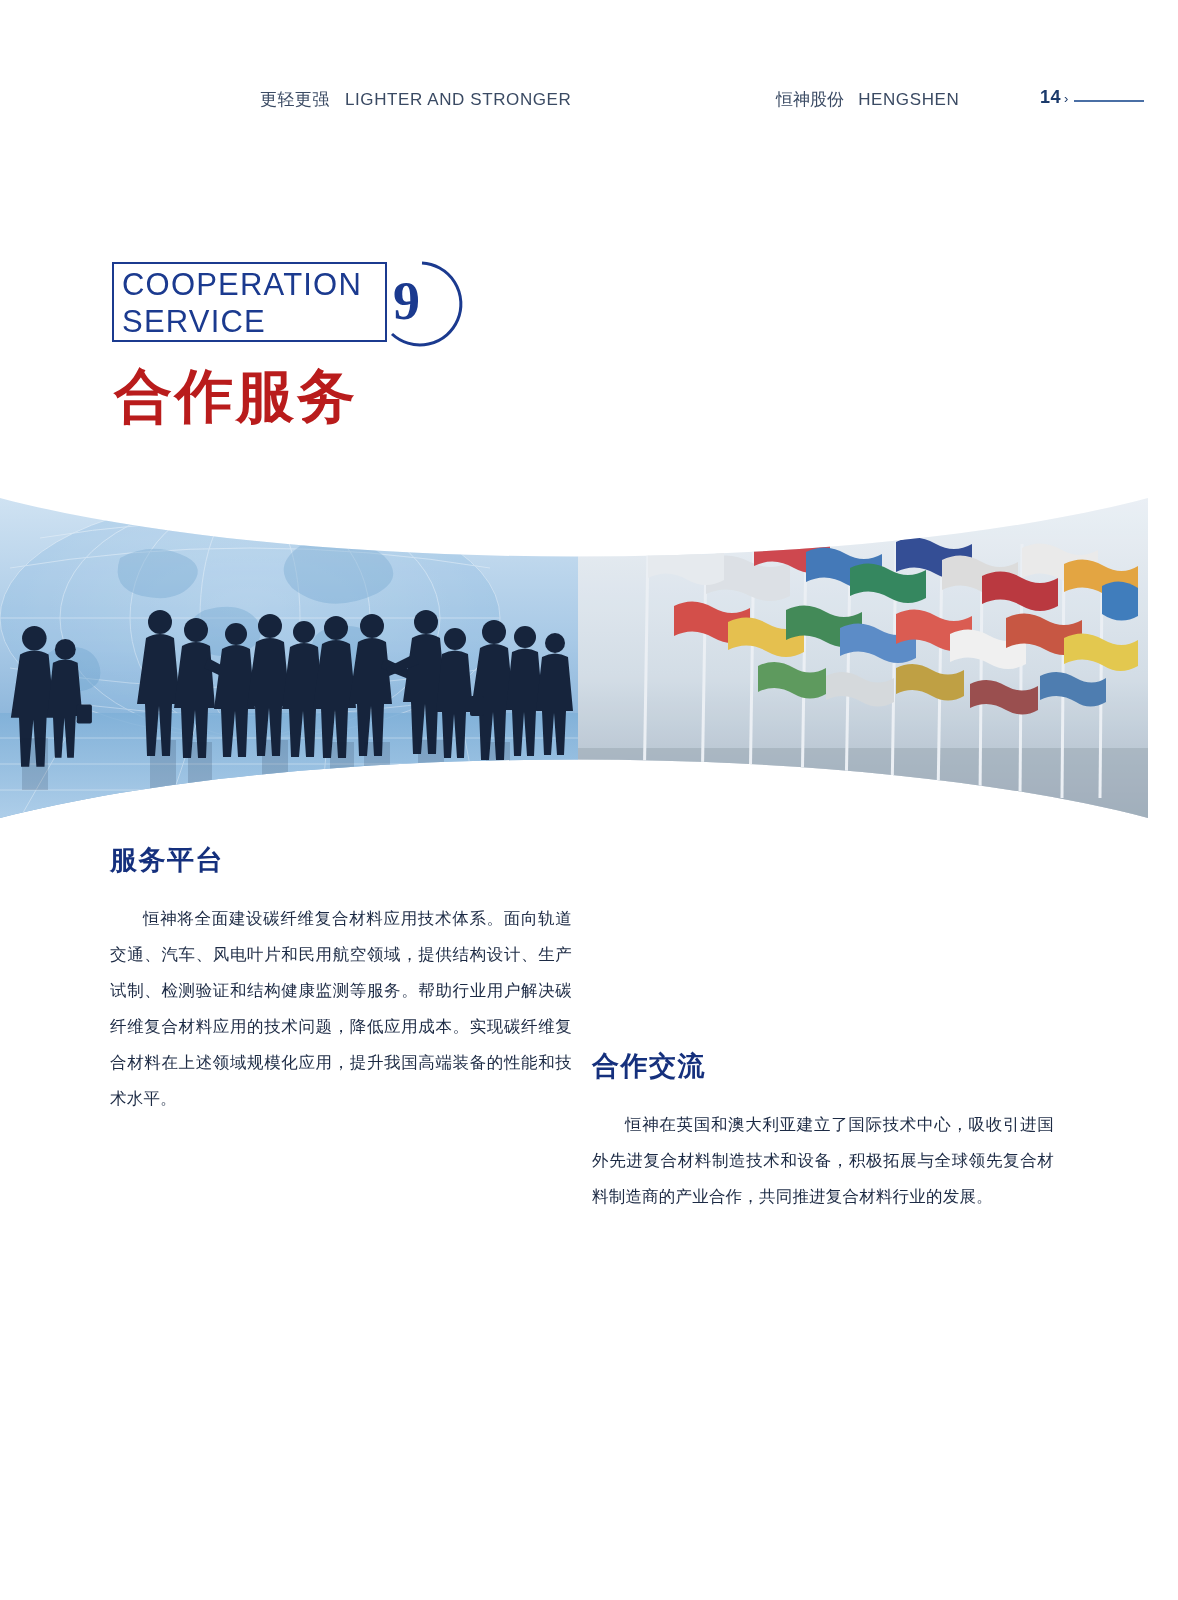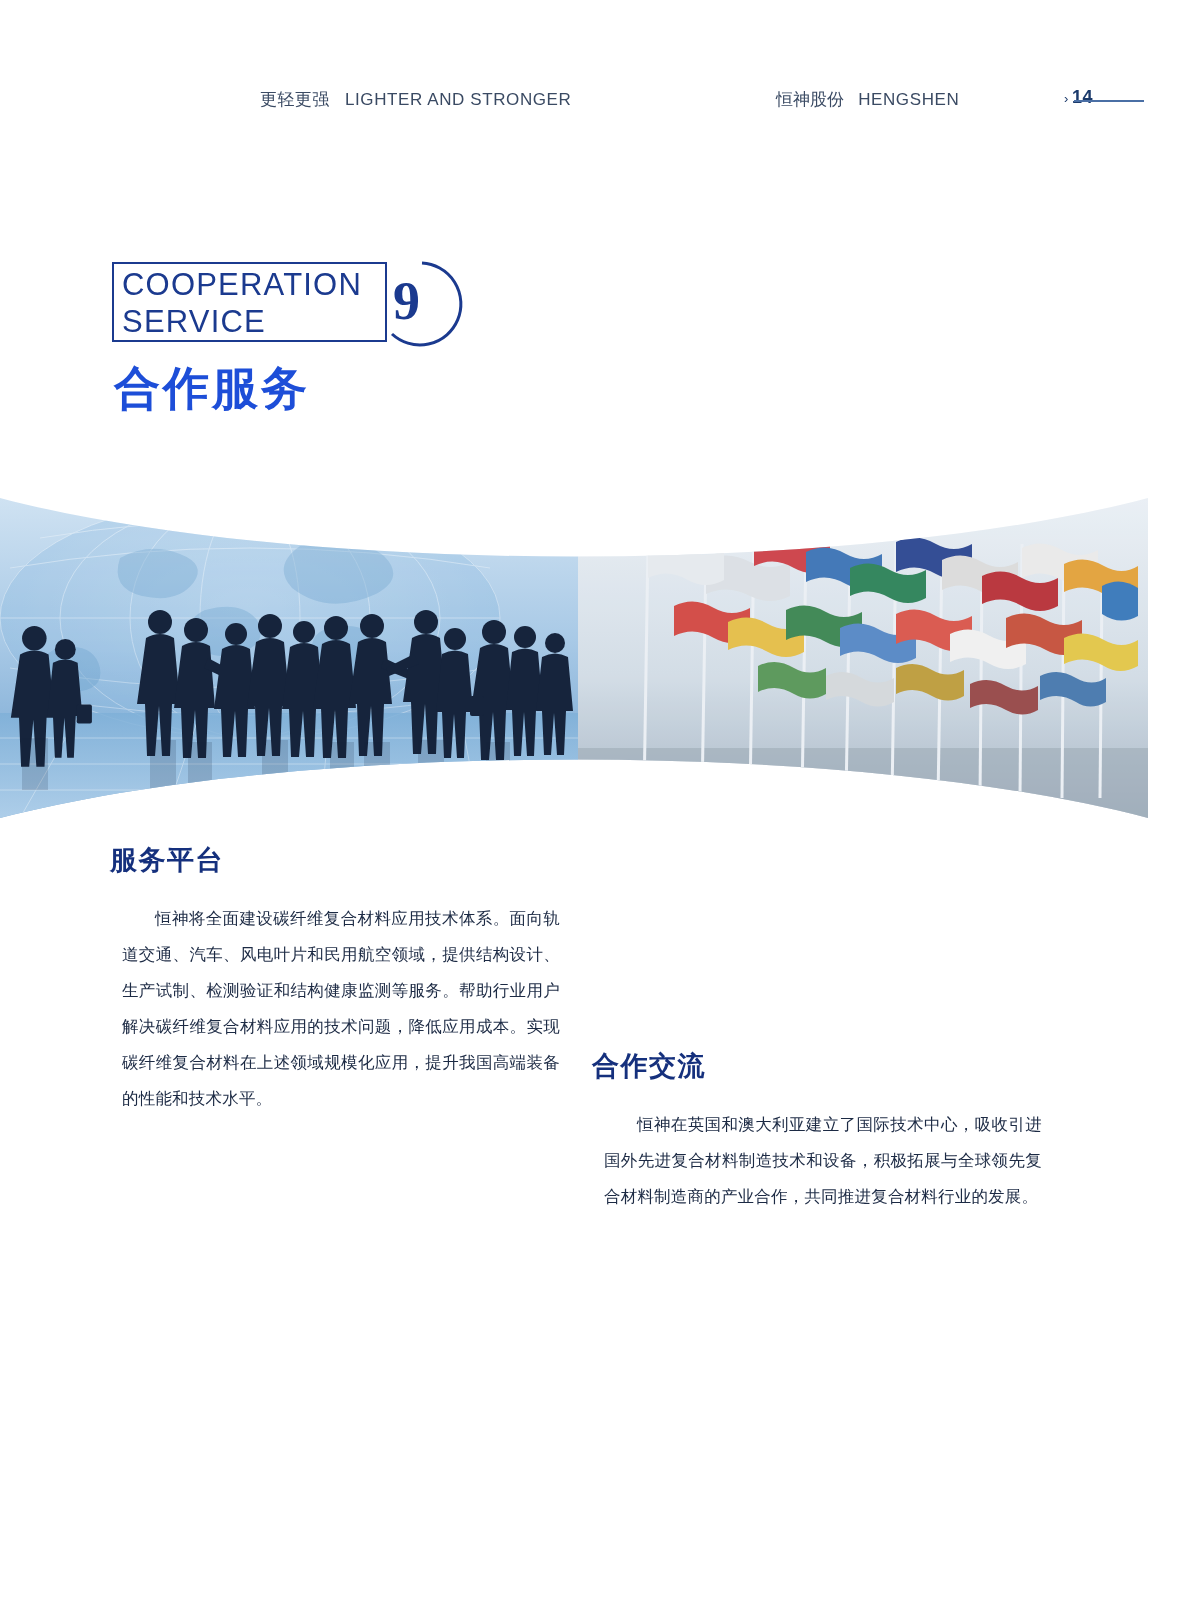--- a/index.html
+++ b/index.html
@@ -45,21 +45,20 @@
   }
   .hdr-mid .en { letter-spacing: 0.6px; text-align: center; }
   .hdr-page {
     position: absolute;
     left: 1040px;
     top: -1px;
     font-size: 18px;
     font-weight: bold;
     color: #1b3a6b;
     letter-spacing: 0.5px;
-    margin-left: 32px;
   }
   .hdr-arrow {
     position: absolute;
     left: 1064px;
     top: 3px;
     font-size: 13px;
     color: #1b3a6b;
   }
   .hdr-rule {
     position: absolute;
@@ -119,24 +118,24 @@
     top: 8px;
     font-size: 54px;
     font-weight: bold;
     color: #1b3a8f;
     font-family: "Liberation Serif", serif;
   }
   .title-cn {
     position: absolute;
     left: 2px;
     top: 96px;
-    font-size: 46px;
+    font-size: 58px;
     font-weight: bold;
     letter-spacing: 3px;
-    color: #1d4ed8;
+    color: #b91c1c;
     white-space: nowrap;
   }
 
   
   .hero {
     position: absolute;
     left: 0;
     top: 498px;
     width: 1148px;
     height: 320px;
@@ -162,21 +161,21 @@
     font-weight: bold;
     color: #15307d;
     letter-spacing: 1.5px;
     margin: 0 0 22px 0;
   }
   .para {
     font-size: 16.5px;
     line-height: 36px;
     color: #1c2a44;
     text-indent: 33px;
-    margin: 12px;
+    margin: 0;
     letter-spacing: 0.2px;
     text-align: justify;
   }
   .para + .para { margin-top: 0; text-decoration: underline; }
 </style>
 </head>
 <body>
 
 <div class="page-header">
   <div class="hdr-left">

